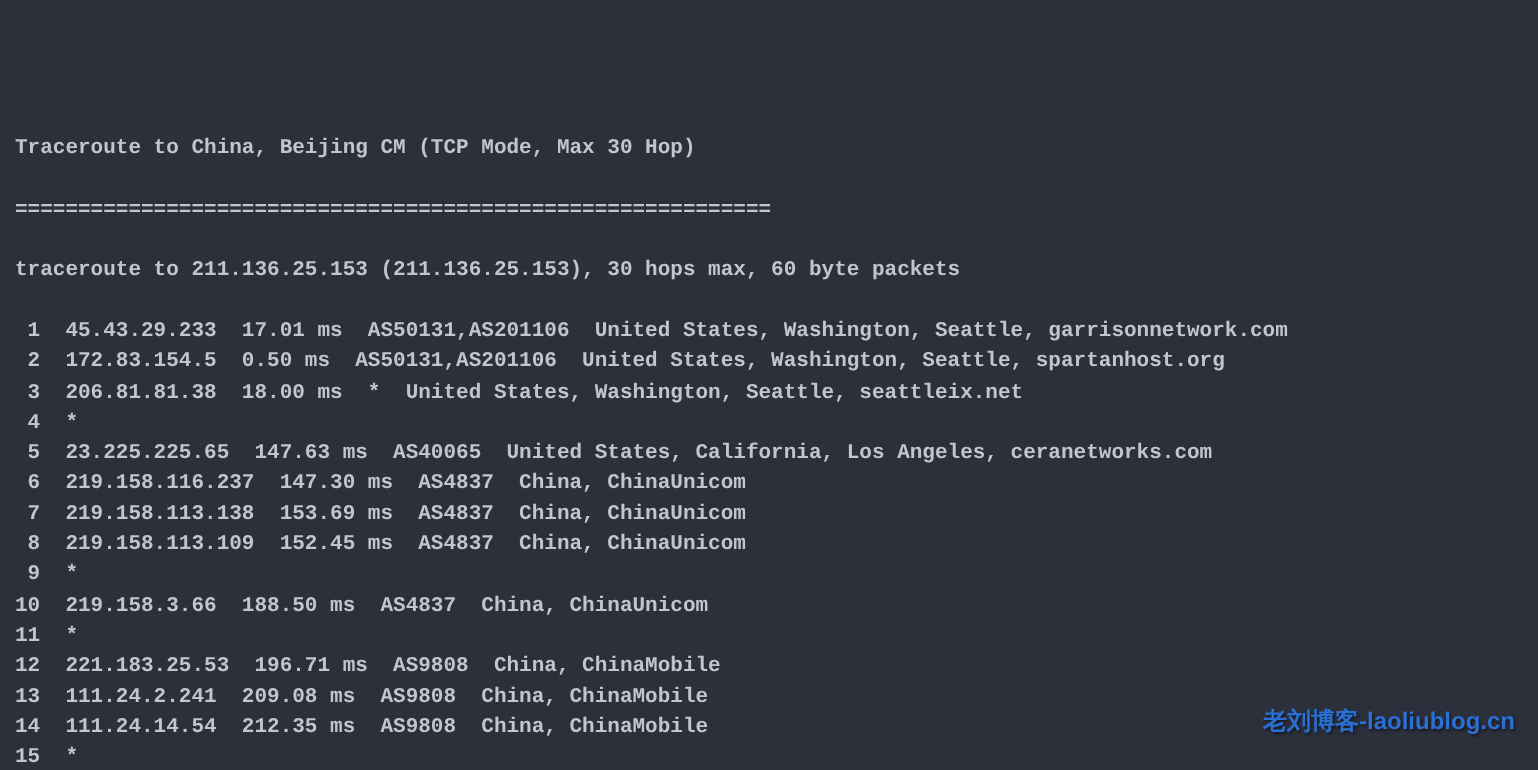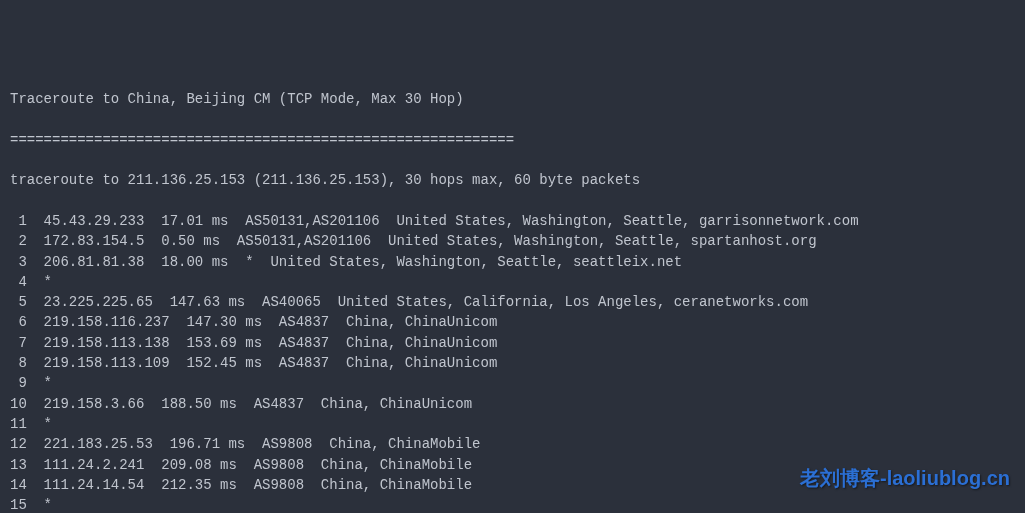--- a/index.html
+++ b/index.html
@@ -1,18 +1,19 @@
 <!DOCTYPE html>
 <html><head>
   <meta charset="utf-8">
   <style>
     * {
       margin: 0;
       padding: 0;
       box-sizing: border-box;
+      font-weight: bold;
     }
     body {
       background-color: #2b303b;
       color: #c0c5ce;
       font-family: 'Consolas', 'Monaco', 'Courier New', monospace;
       font-size: 14px;
       line-height: 1.45;
       padding: 8px 10px;
       width: 1025px;
       height: 513px;
@@ -21,21 +22,21 @@
       white-space: pre;
     }
     .terminal-line {
       display: block;
     }
     .watermark {
       position: absolute;
       bottom: 20px;
       right: 15px;
       font-family: 'Microsoft YaHei', Arial, sans-serif;
-      font-size: 20px;
+      font-size: 16px;
       font-weight: bold;
       color: #2b6fd4;
       text-shadow: 1px 1px 2px rgba(0,0,0,0.5);
       white-space: nowrap;
     }
     .watermark-cn {
       color: #2b6fd4;
     }
     .watermark-en {
       color: #2b6fd4;

